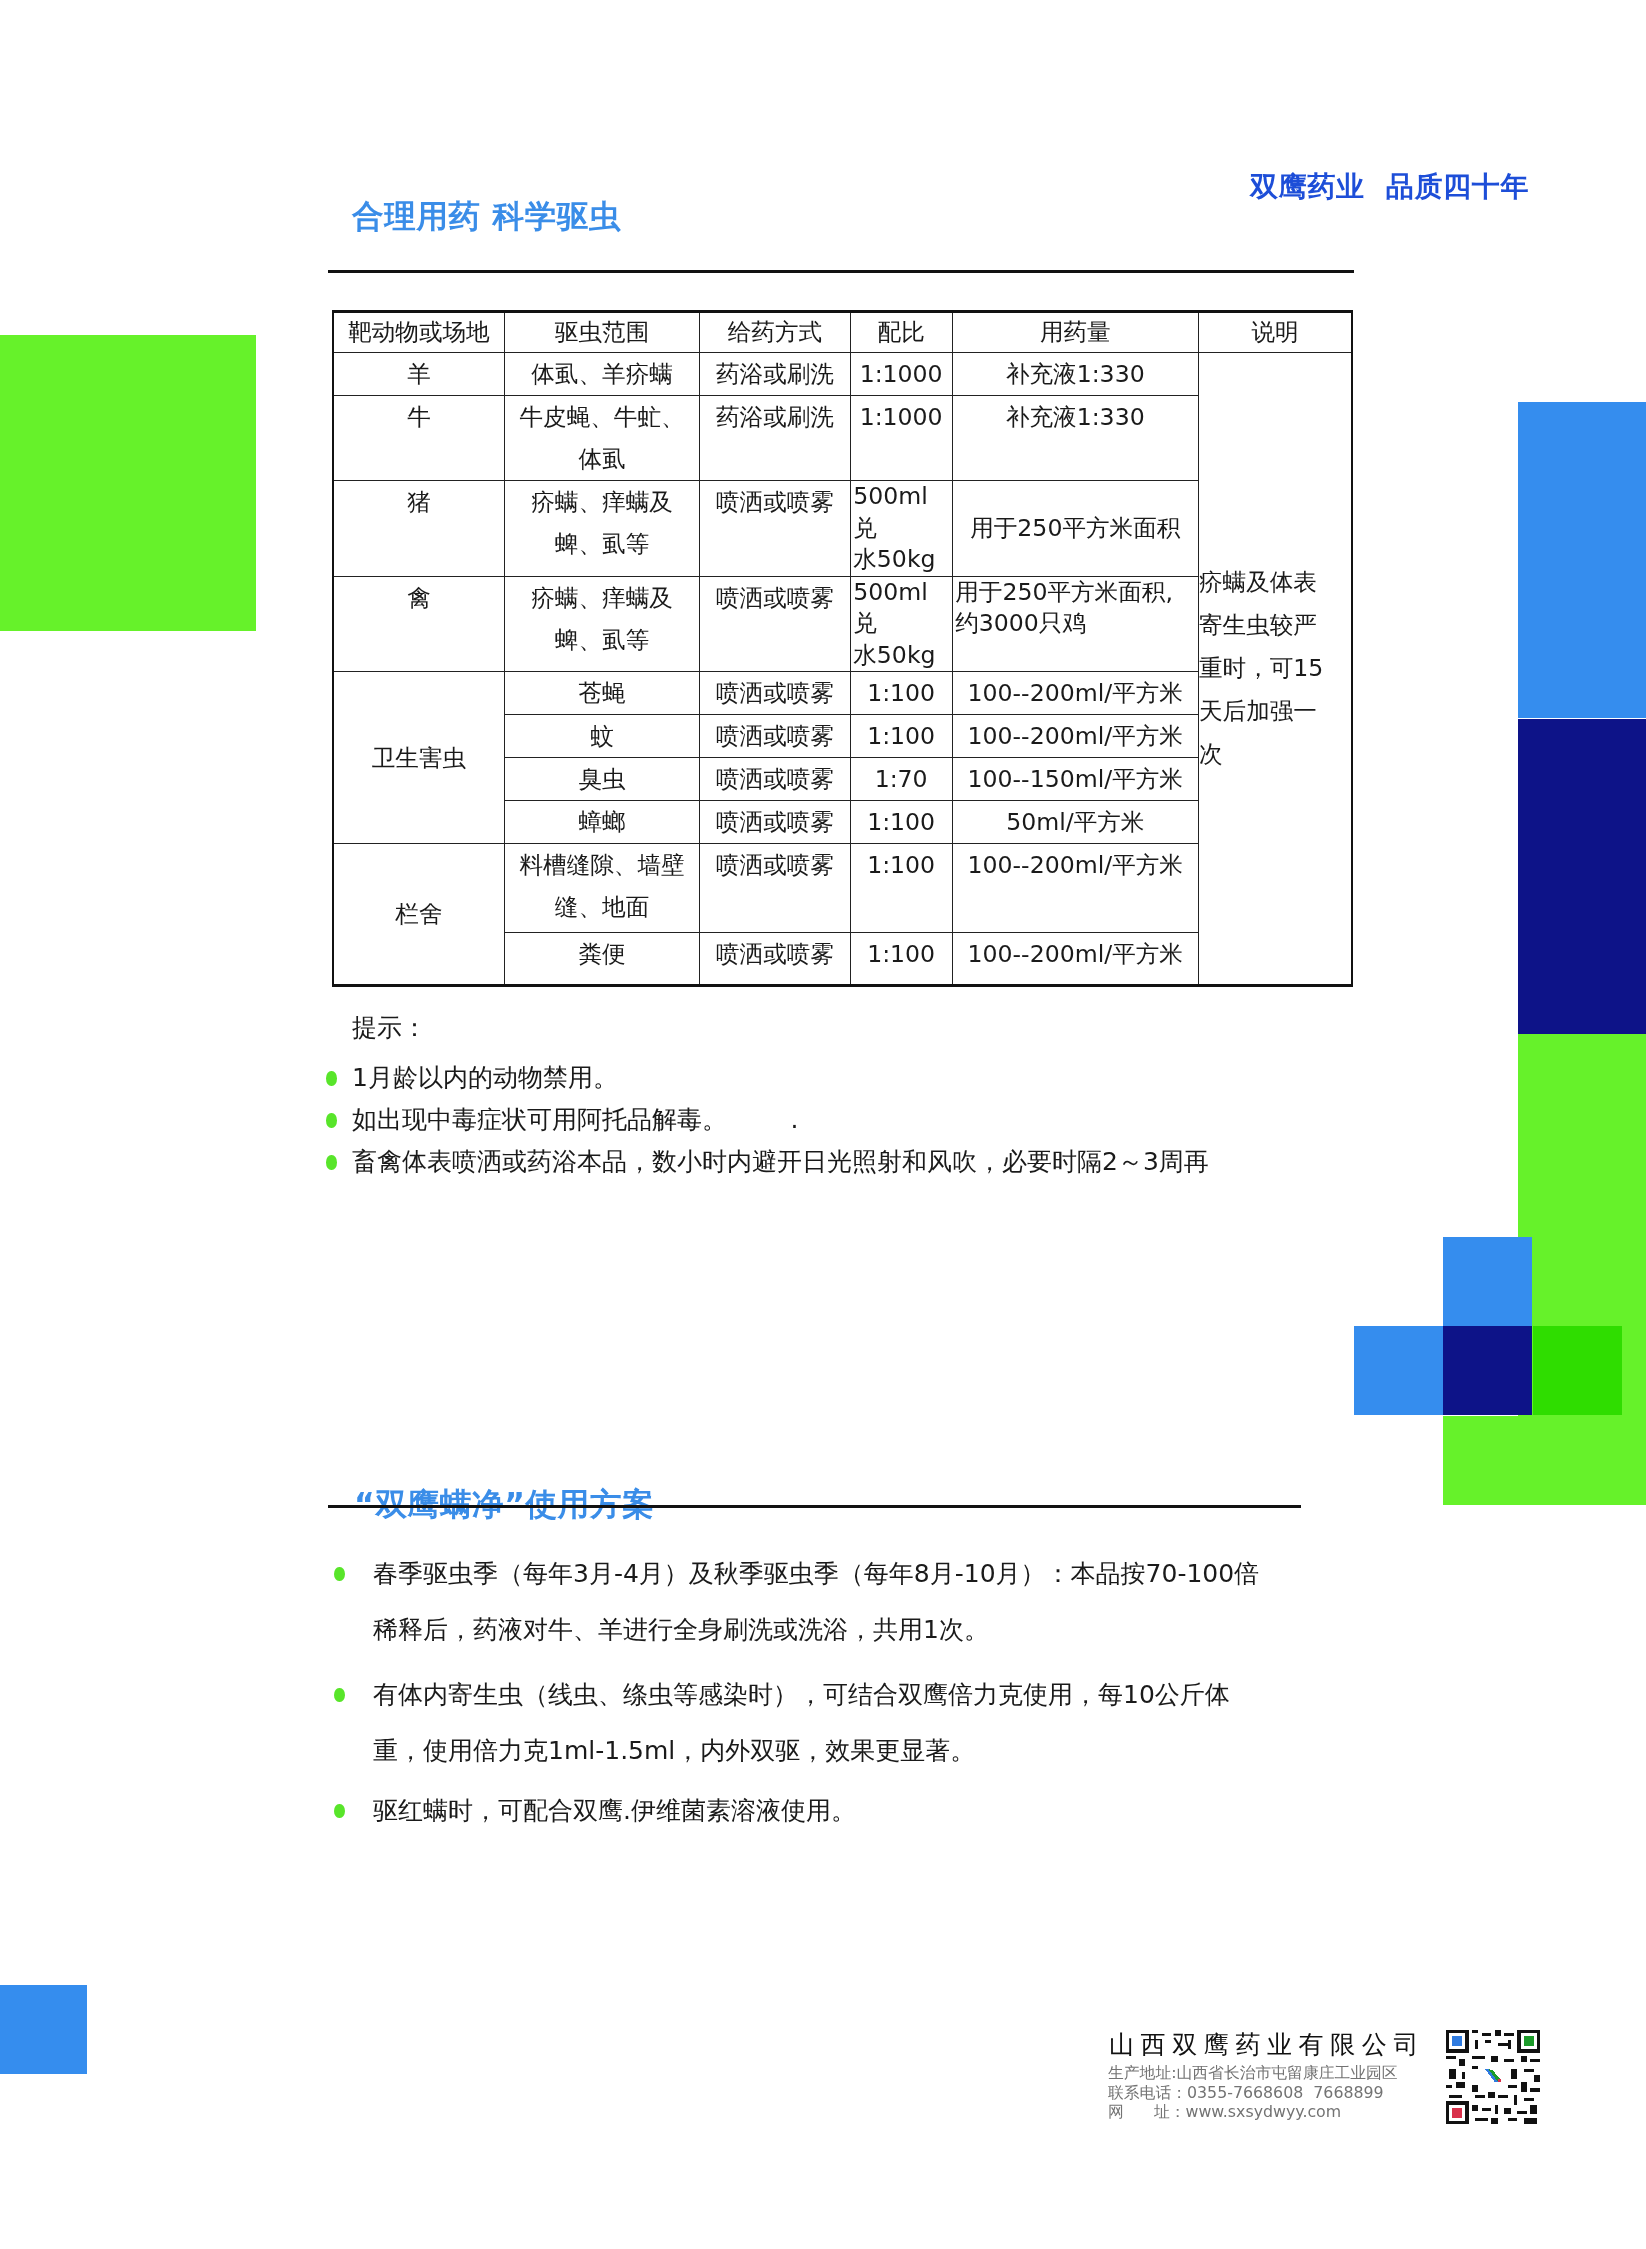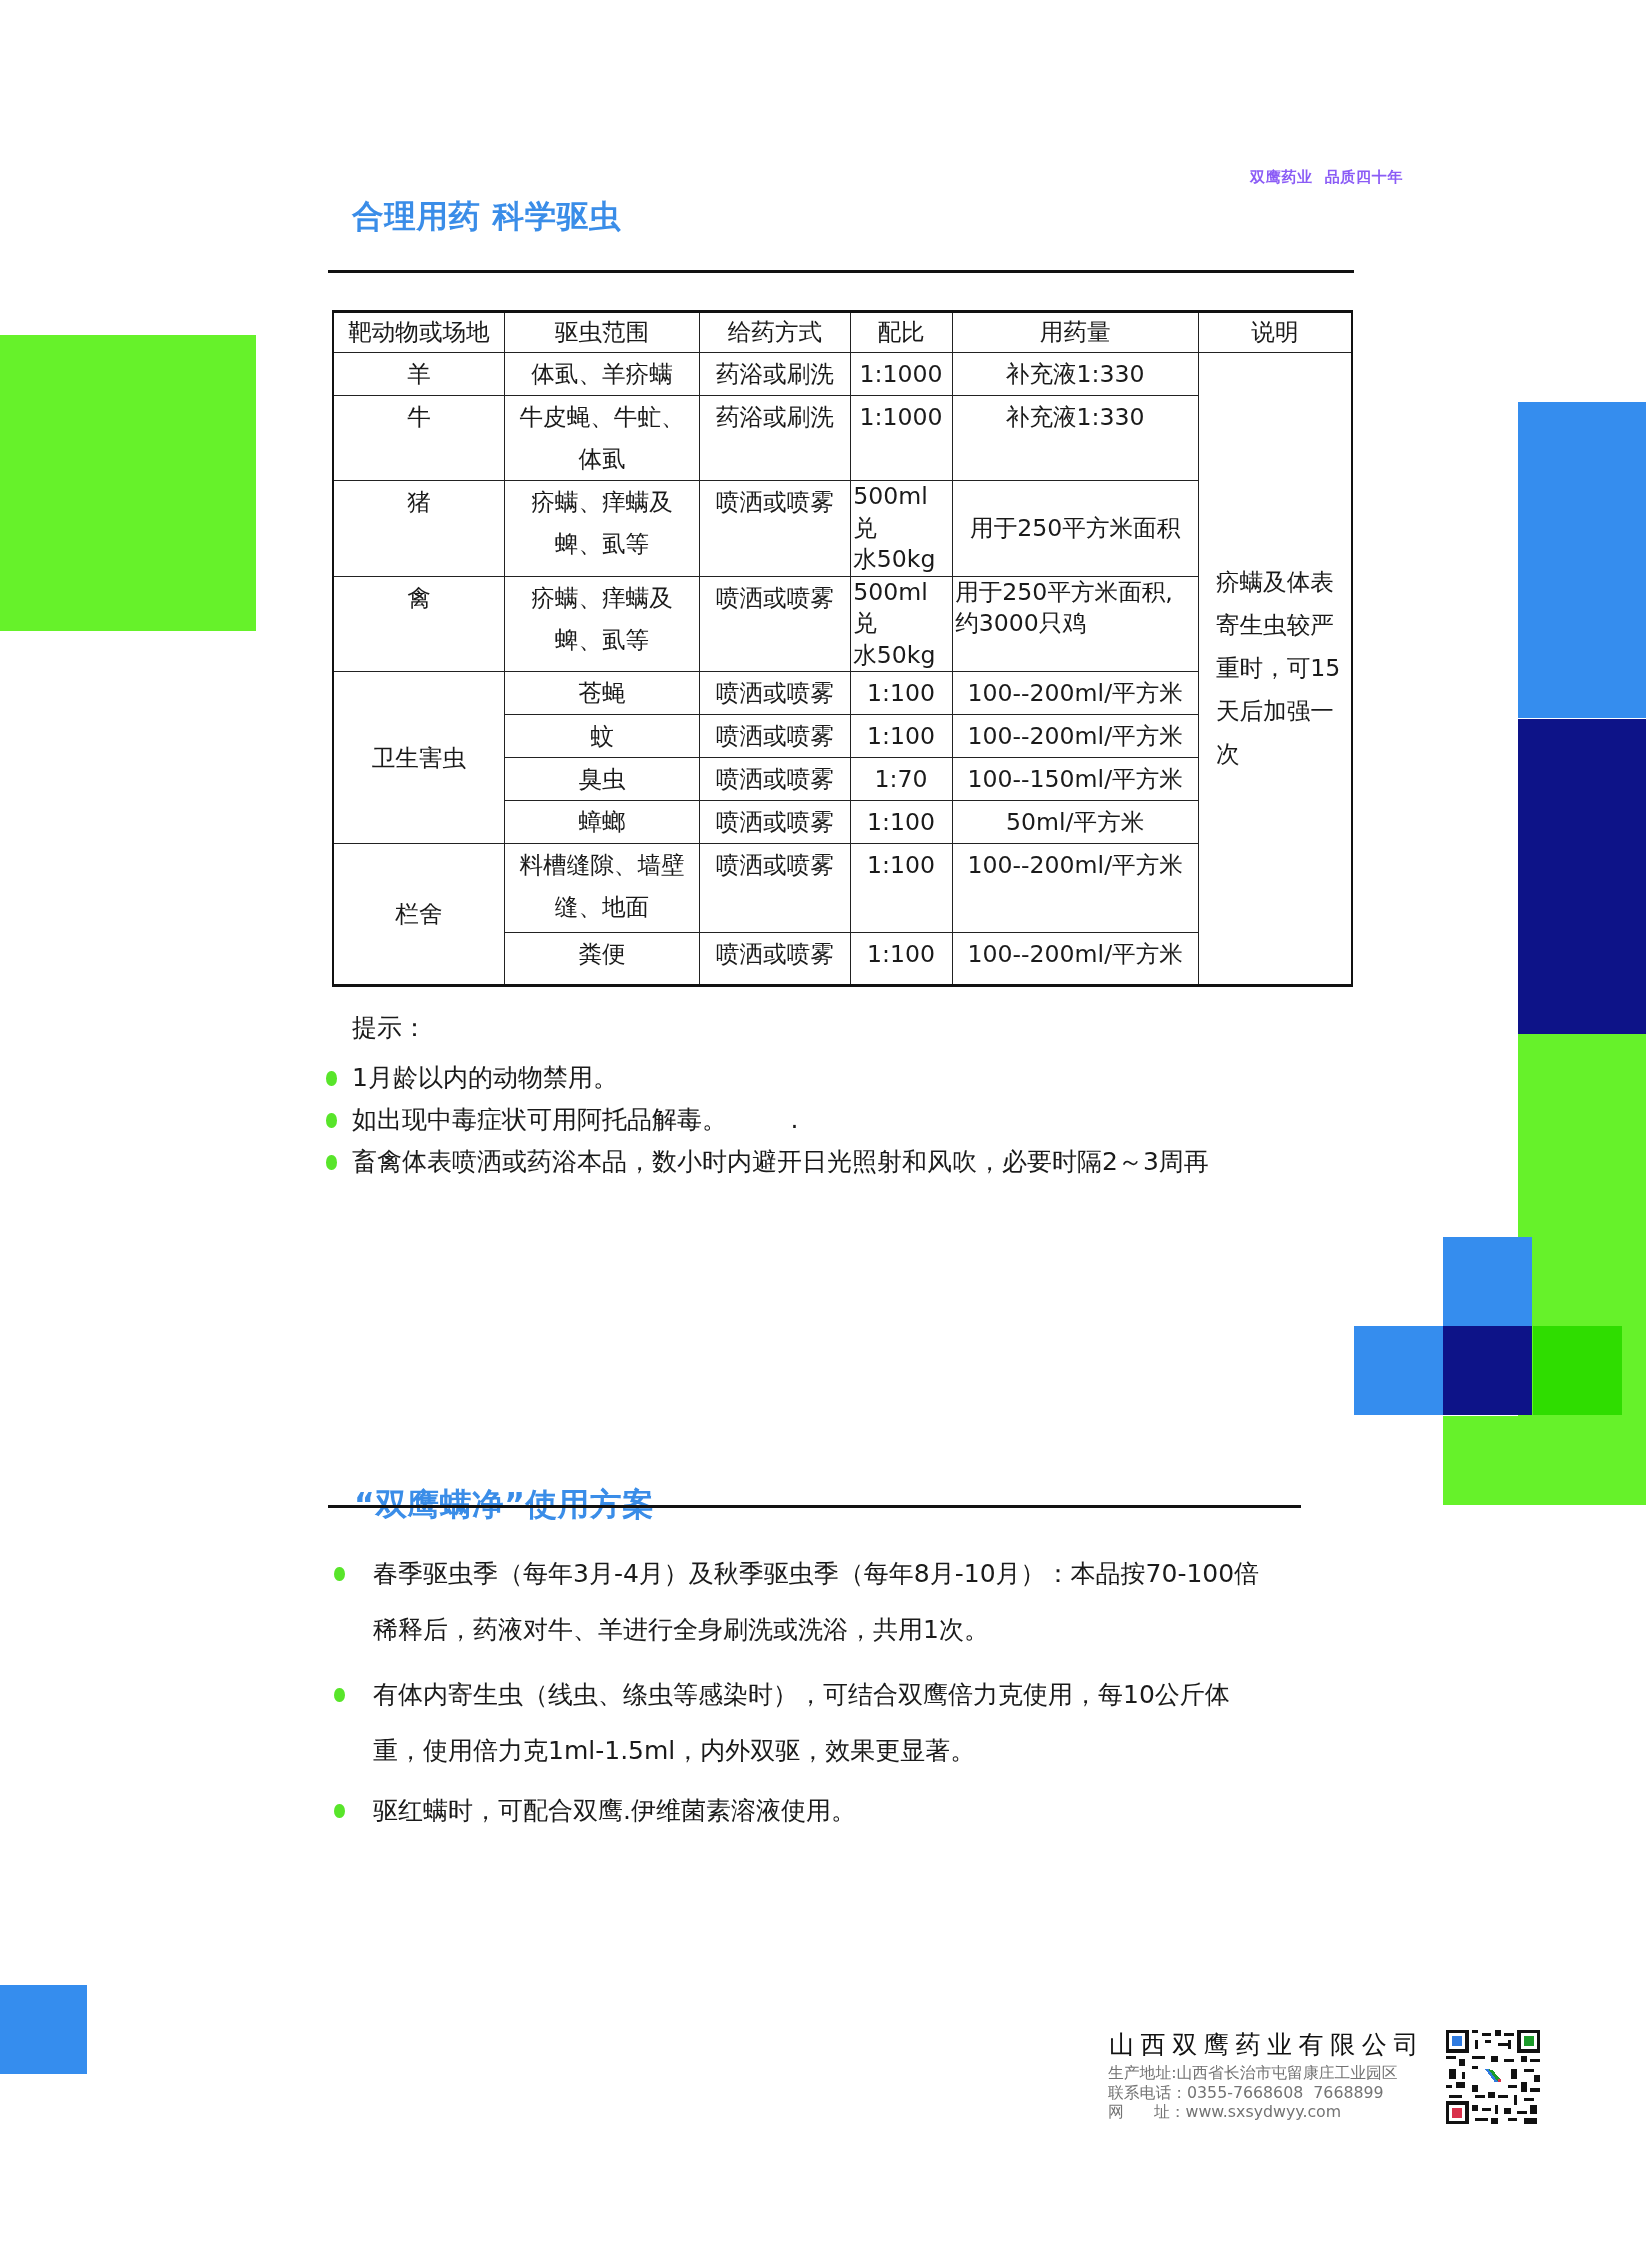--- a/index.html
+++ b/index.html
@@ -1,28 +1,28 @@
 <!DOCTYPE html>
 <html style="font-size:10.5px"><head>
 <meta charset="utf-8">
 <style>
   html,body{margin:0;padding:0;}
   body{width:1646px;height:2250px;position:relative;background:#ffffff;overflow:hidden;
        font-family:"DejaVu Sans","Liberation Sans",sans-serif;color:#1a1a1a;}
   .block{position:absolute;}
-  .tagline{position:absolute;left:1250px;top:168px;font-size:15px;font-weight:bold;color:#8b5cf6;letter-spacing:0.7px;white-space:pre;}
+  .tagline{position:absolute;left:1250px;top:168px;font-size:28px;font-weight:bold;color:#1d4ed8;letter-spacing:0.7px;white-space:pre;}
   .h-title{position:absolute;font-size:31.5px;font-weight:bold;color:#3a8de8;letter-spacing:0.7px;text-align:right;}
   .rule{position:absolute;height:3.3px;background:#111;}
   
   .tbl{position:absolute;left:332px;top:310px;width:1021px;border-collapse:collapse;
        border-top:3.9px solid #111;border-bottom:3.9px solid #111;border-left:2px solid #111;border-right:2px solid #111;}
   .tbl td{border:1.3px solid #222;font-size:23.6px;line-height:42px;text-align:center;vertical-align:top;padding:0 2.6px;color:#1a1a1a;white-space:pre-line;}
   .tbl tr.hdr td{line-height:39px;}
   .tbl td.mid{vertical-align:middle;}
-  .tbl td.note{text-align:left;vertical-align:middle;padding-left:17px;line-height:43px;}
+  .tbl td.note{text-align:left;vertical-align:middle;padding-left:0;line-height:43px;}
   .tbl td.tight{line-height:31.5px;padding-top:0;text-align:left;}
   .tips{position:absolute;left:352px;top:1011px;font-size:25px;color:#1a1a1a;}
   .tips .t-head{margin-bottom:13px;}
   .bullet-row{position:relative;padding-left:0;line-height:42px;}
   .dot{position:absolute;width:10.5px;height:14.4px;border-radius:50%;background:#58e52a;}
   .plan{position:absolute;left:373px;font-size:25px;color:#1a1a1a;line-height:56px;}
   .footer-co{position:absolute;left:1109px;top:2028px;font-size:25px;letter-spacing:6.6px;color:#111;}
   .footer-line{position:absolute;left:1108px;font-size:15.8px;color:#737373;white-space:pre;}
   .qr{position:absolute;left:1446px;top:2030px;width:94px;height:94px;background:#fff;}
 </style>

